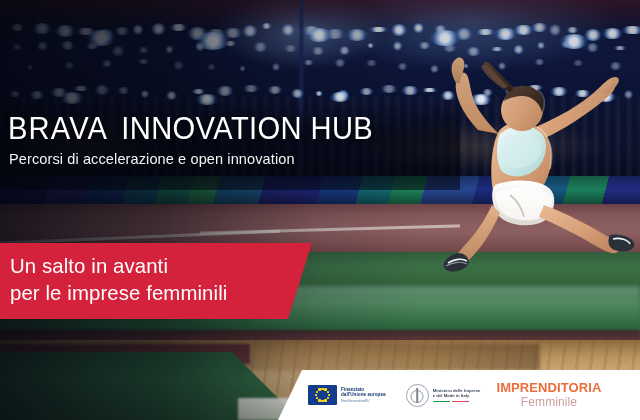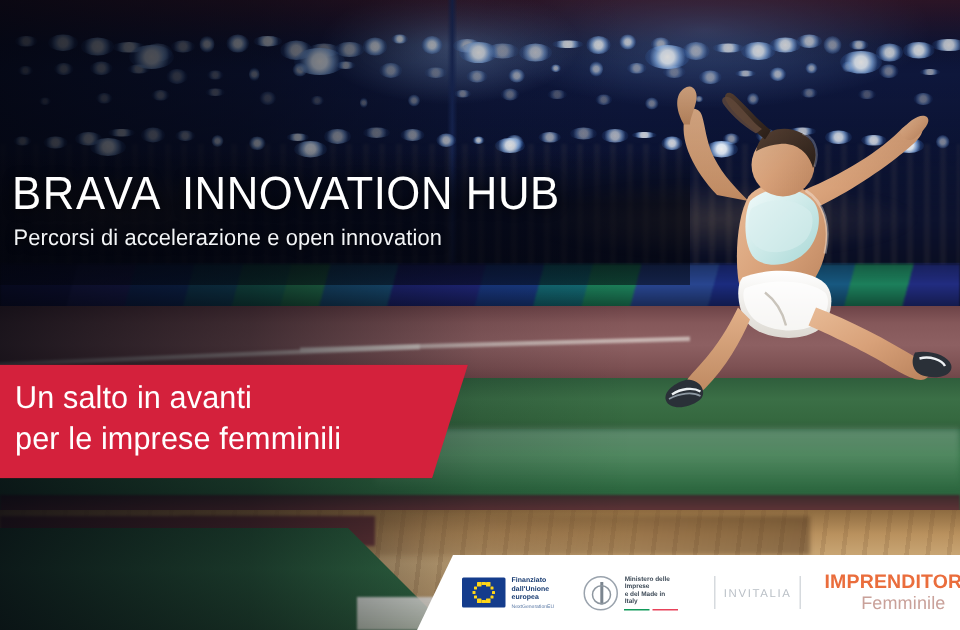--- a/index.html
+++ b/index.html
@@ -509,25 +509,20 @@
       <div class="min-txt">
         <div class="min-l1">Ministero delle Imprese</div>
         <div class="min-l2">e del Made in Italy</div>
         <div class="min-bars">
           <div class="min-bar bar-g"></div>
           <div class="min-bar bar-r"></div>
         </div>
       </div>
     </div>
 
-    <div class="inv">
-      <div class="inv-rule"></div>
-      <div class="inv-txt">INVITALIA</div>
-      <div class="inv-rule"></div>
-    </div>
 
     <div class="impr">
       <div class="impr-l1">IMPRENDITORIA</div>
       <div class="impr-l2">Femminile</div>
     </div>
 
   </div>
 </div>
 
 </body></html>

